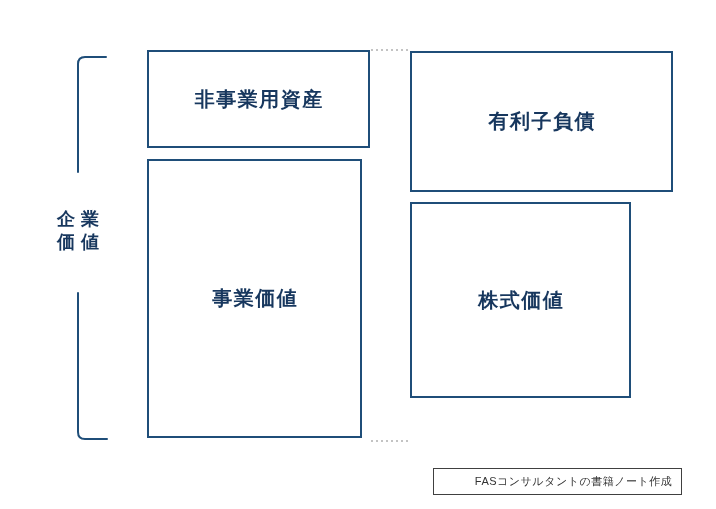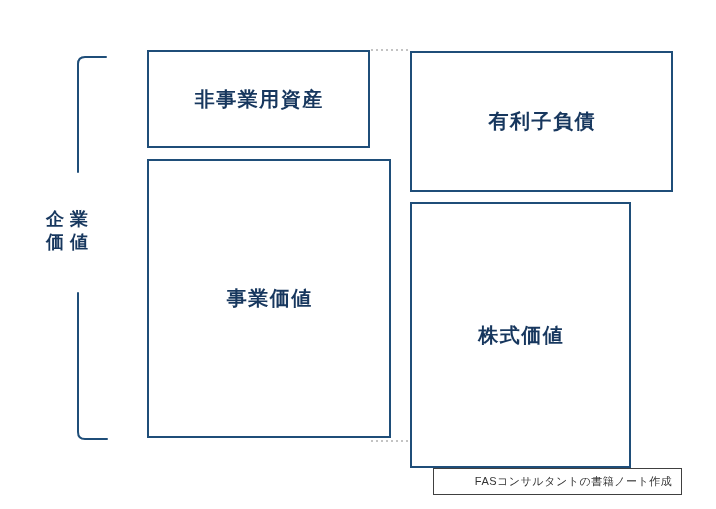--- a/index.html
+++ b/index.html
@@ -30,26 +30,27 @@
   }
   .box-text{
     color:var(--text-navy);
     font-weight:bold;
     font-size:20px;
     letter-spacing:1.5px;
     padding-left:1.5px;
     white-space:nowrap;
   }
   .box-nonop{left:147px;top:50px;width:223px;height:98px;}
-  .box-biz{left:147px;top:159px;width:244px;height:279px;}
+  .box-biz{left:147px;top:159px;width:215px;height:279px;}
   .box-debt{left:410px;top:51px;width:263px;height:141px;}
-  .box-equity{left:410px;top:202px;width:221px;height:266px;}
+  .box-equity{left:410px;top:202px;width:221px;height:196px;}
   .bracket-label{
     position:absolute;
     left:40px;top:208px;width:76px;
+    text-align:center;
     color:var(--text-navy);
     font-weight:bold;
     font-size:18px;
     line-height:23px;
     letter-spacing:6px;
     padding-left:6px;
     box-sizing:border-box;
     white-space:pre-line;
   }
   .caption{

